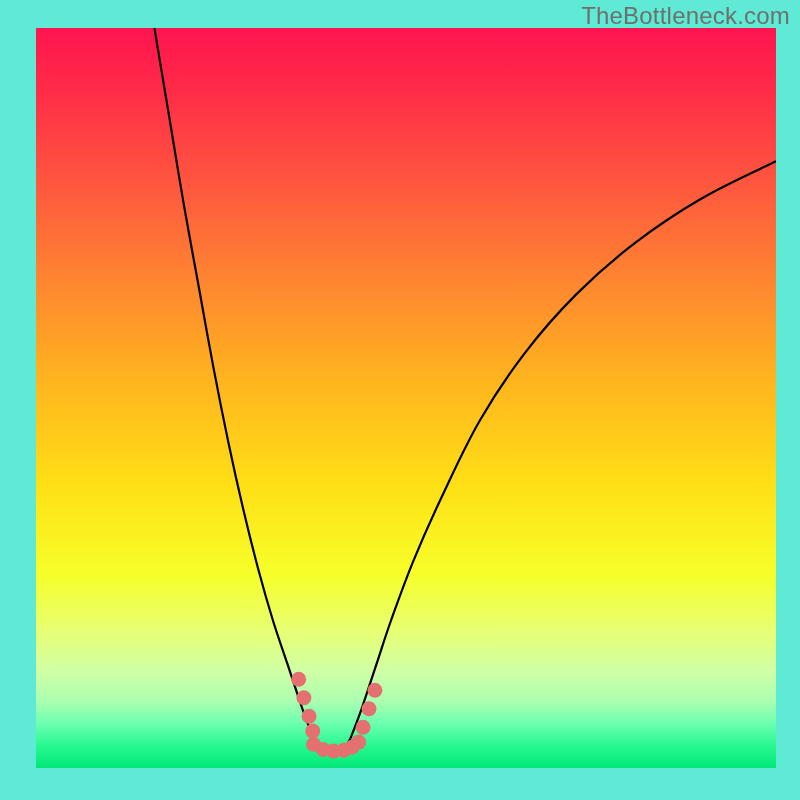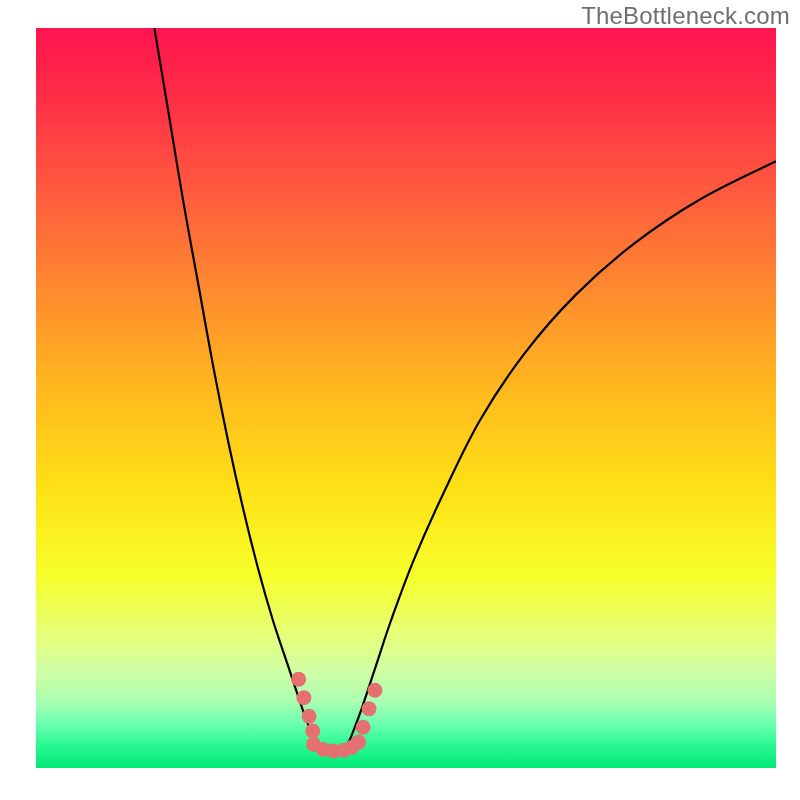--- a/index.html
+++ b/index.html
@@ -8,21 +8,21 @@
     width: 800px;
     height: 800px;
     overflow: hidden;
     background: #000;
     font-family: Arial, Helvetica, sans-serif;
   }
   .frame {
     position: relative;
     width: 800px;
     height: 800px;
-    background: #ffffff;
+    background: #5eead4;
   }
   .watermark {
     position: absolute;
     top: 2px;
     right: 10px;
     color: #6f6f6f;
     font-size: 24px;
     font-weight: 400;
     letter-spacing: 0.2px;
     z-index: 10;

